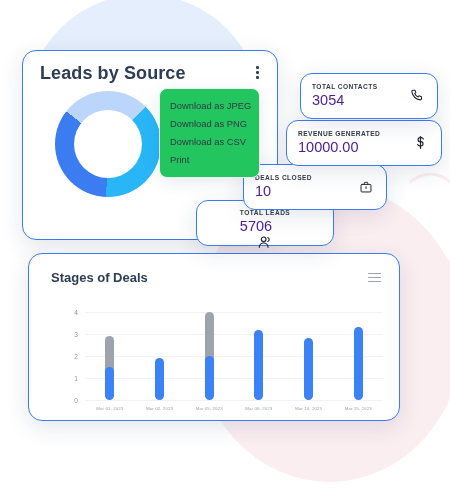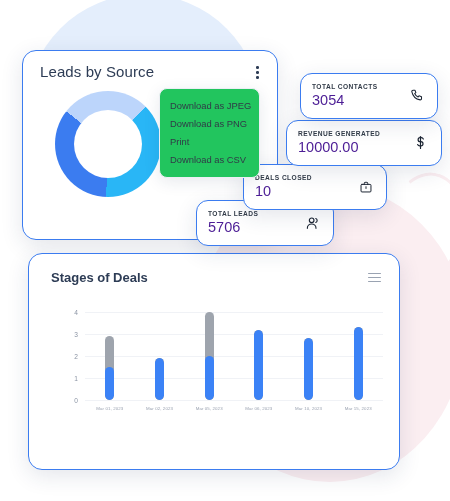--- a/index.html
+++ b/index.html
@@ -74,22 +74,22 @@
   }
   #leads-header {
     position: absolute;
     left: 17px; top: 12px;
     right: 14px;
     display: flex;
     align-items: flex-start;
     justify-content: space-between;
   }
   #leads-title {
-    font-size: 15px;
-    font-weight: normal;
+    font-size: 18px;
+    font-weight: bold;
     color: #2d3c55;
     letter-spacing: 0.1px;
   }
   .kebab {
     display: flex;
     flex-direction: column;
     gap: 2.5px;
     padding: 3px 4px;
     cursor: pointer;
   }
@@ -190,28 +190,28 @@
     display: flex;
     align-items: center;
     justify-content: center;
     width: 19px;
     flex: none;
   }
 
   #card-contacts { left: 300px; top: 73px;  width: 138px; height: 46px; z-index: 6; }
   #card-revenue  { left: 286px; top: 120px; width: 156px; height: 46px; z-index: 5; }
   #card-deals    { left: 243px; top: 164px; width: 144px; height: 46px; z-index: 4; }
-  #card-leads    { left: 196px; top: 200px; width: 138px; height: 46px; z-index: 3; }
+  #card-leads    { left: 196px; top: 200px; width: 138px; height: 46px; z-index: 3; flex-direction: column; }
 
   
   #stages-card {
     left: 28px;
     top: 253px;
     width: 372px;
-    height: 217px;
+    height: 168px;
     border-radius: 14px;
     z-index: 2;
   }
   #stages-header {
     position: absolute;
     left: 22px; top: 16px; right: 18px;
     display: flex;
     align-items: center;
     justify-content: space-between;
   }
@@ -307,22 +307,22 @@
 
     <div id="donut-wrap">
       <div id="donut" style="background: conic-gradient(from -52deg, rgb(188, 213, 251) 0deg, rgb(188, 213, 251) 97.2deg, rgb(41, 182, 246) 97.2deg, rgb(41, 182, 246) 234deg, rgb(59, 124, 240) 234deg, rgb(59, 124, 240) 360deg);"></div>
     </div>
 
   </div>
 
   <div id="download-menu">
     <div class="menu-item">Download as JPEG</div>
     <div class="menu-item">Download as PNG</div>
+    <div class="menu-item">Download as CSV</div>
     <div class="menu-item">Print</div>
-    <div class="menu-item">Download as CSV</div>
   </div>
 
   <div class="card stat" id="card-contacts">
     <div class="stat-text">
       <div class="stat-label">TOTAL CONTACTS</div>
       <div class="stat-value">3054</div>
     </div>
     <div class="stat-icon">
       <svg width="15" height="15" viewBox="0 0 24 24" fill="none" stroke="#1b2432" stroke-width="1.7" stroke-linecap="round" stroke-linejoin="round">
         <path d="M6.5 3.5h3l1.5 4-2 1.4a12 12 0 0 0 5.6 5.6l1.4-2 4 1.5v3a2 2 0 0 1-2.2 2A17 17 0 0 1 4.5 5.7 2 2 0 0 1 6.5 3.5z"></path>

